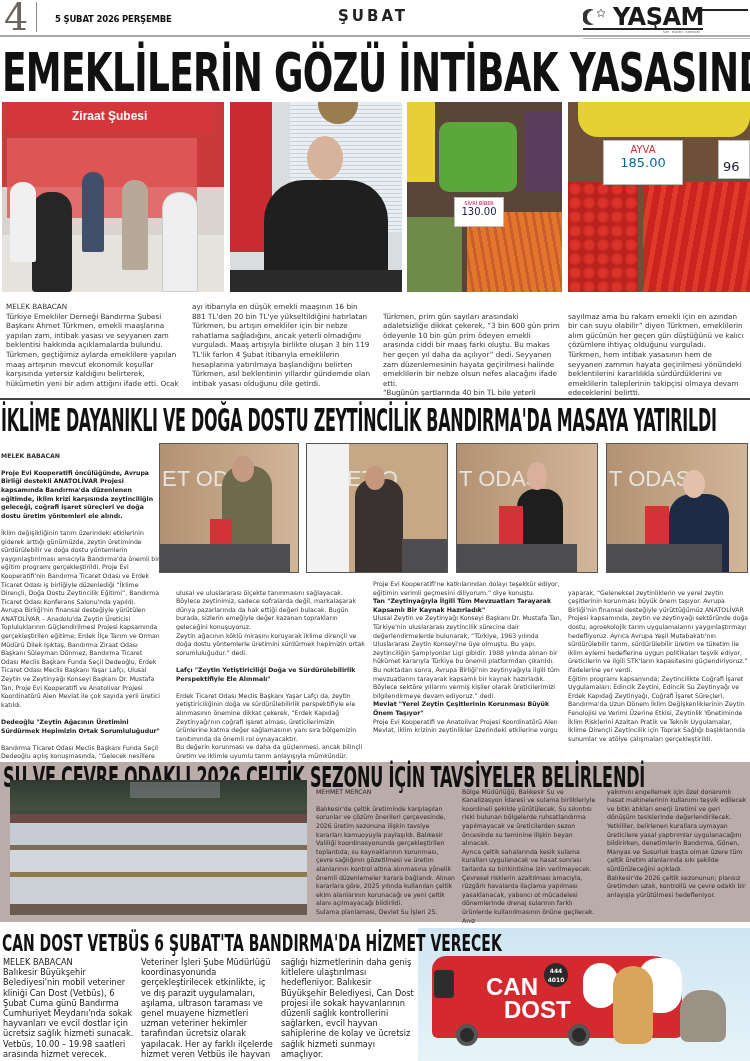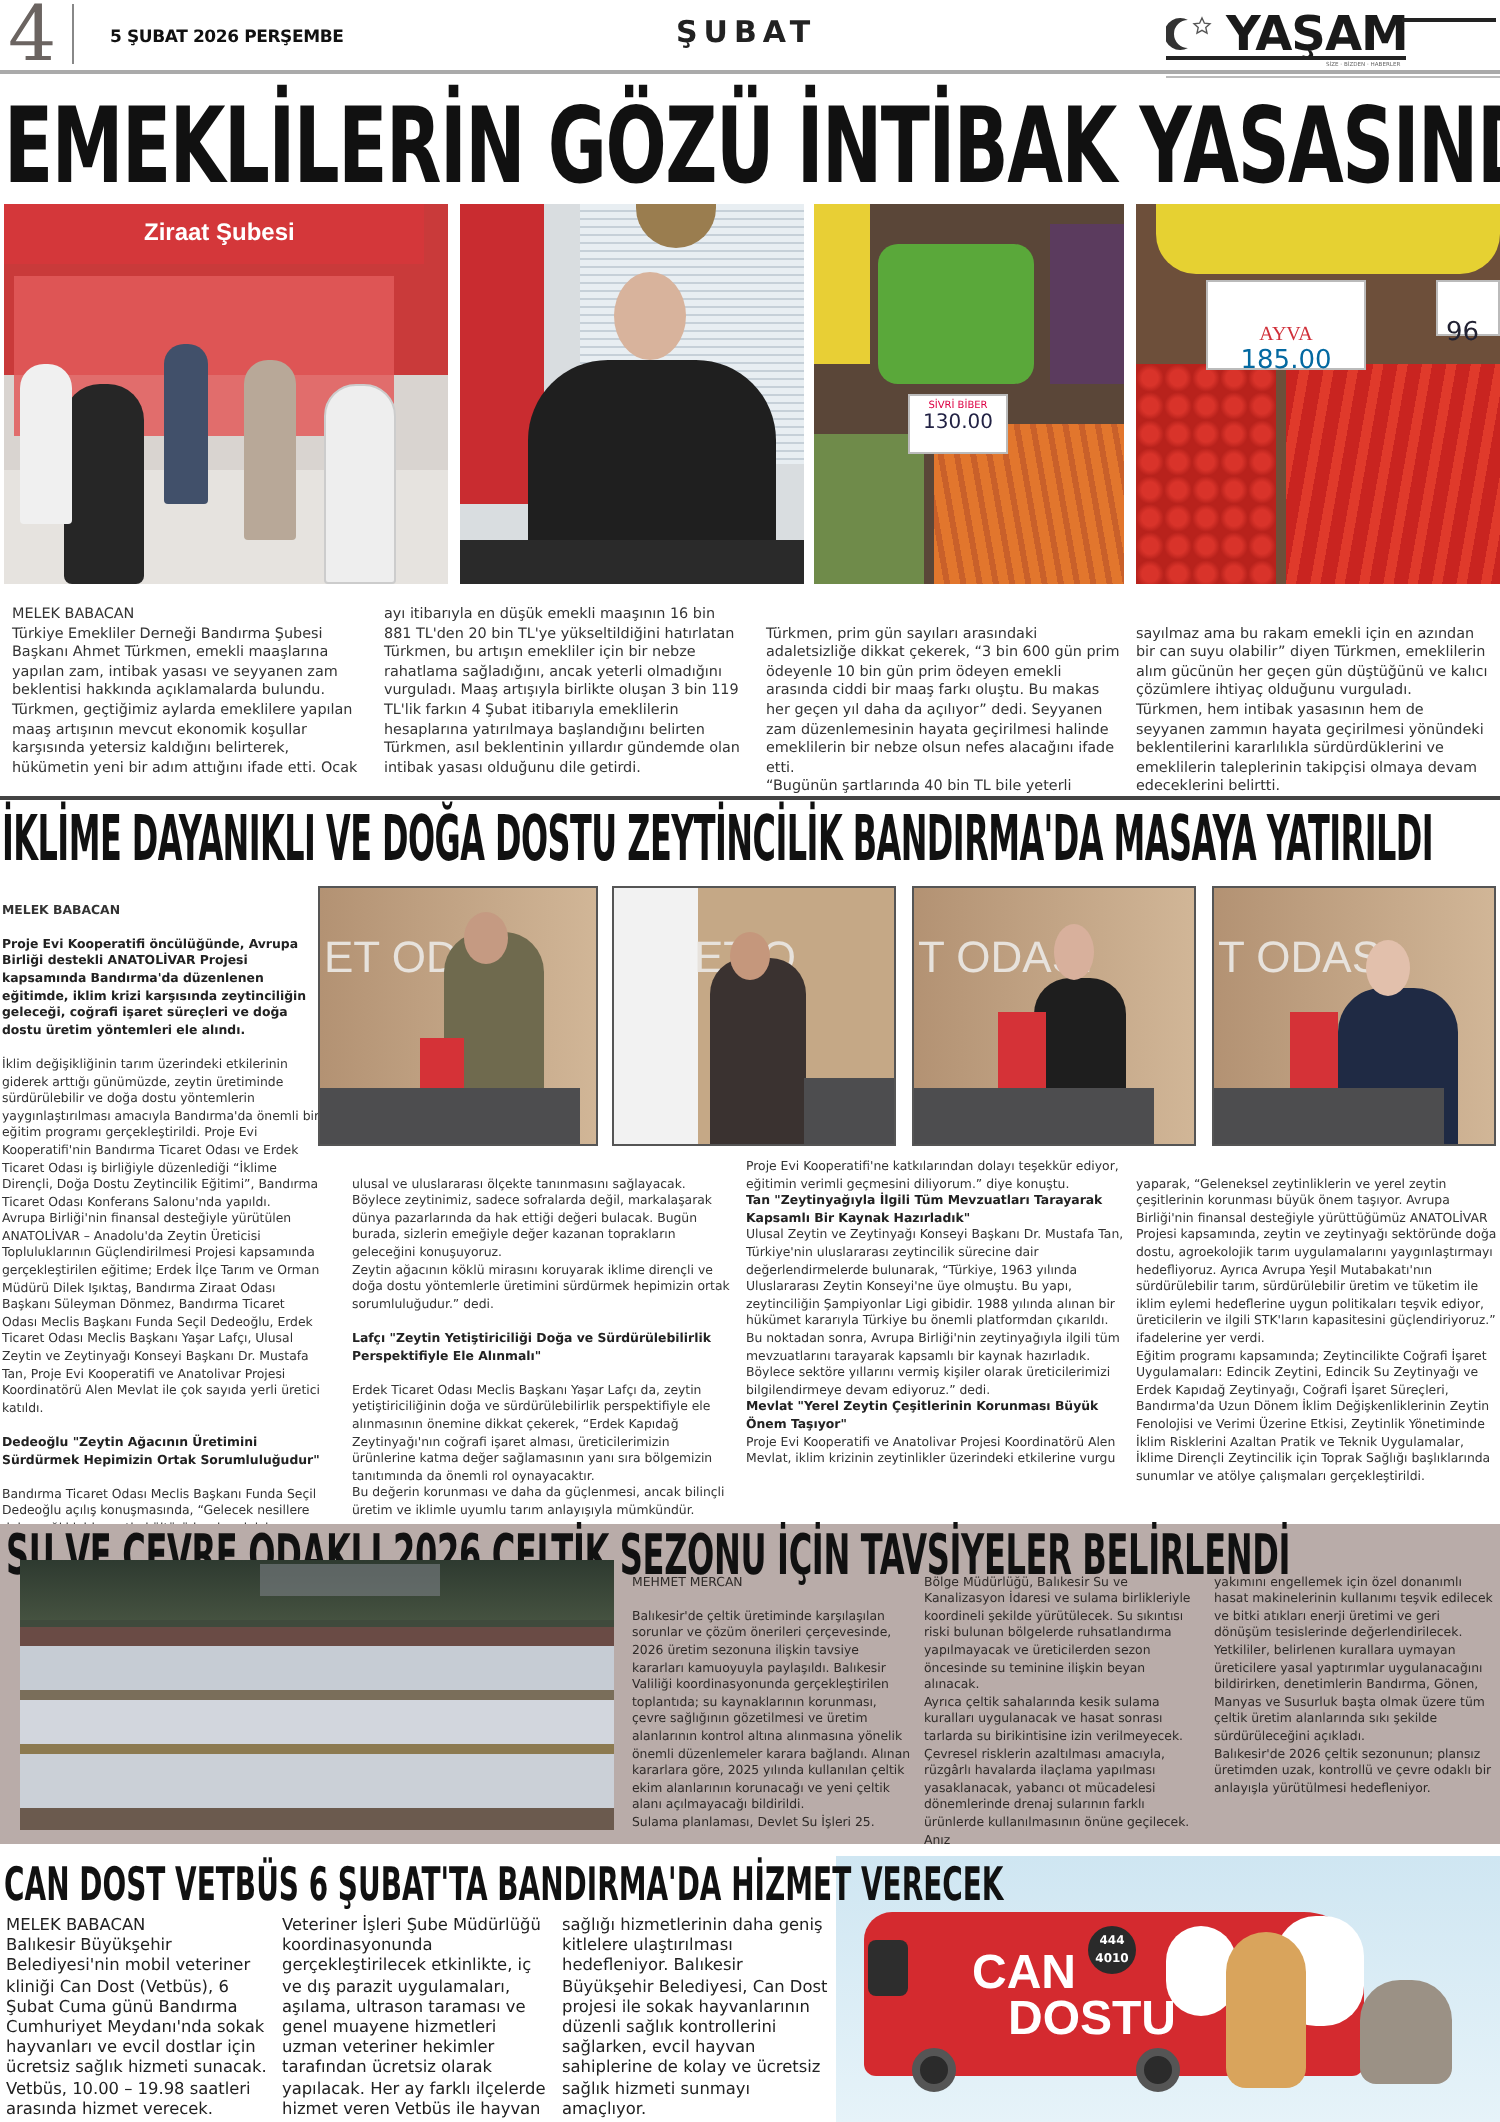--- a/index.html
+++ b/index.html
@@ -69,24 +69,24 @@
       <div style="font-size:5px;color:#d04;text-align:center;padding-top:2px;">SİVRİ BİBER</div>
       <div style="font-size:10px;color:#224;text-align:center;">130.00</div>
     </div>
   </div>
 
   <div class="photo" style="left:568px;top:62px;width:182px;height:190px;background:#6d4f3a;">
     <div class="abs" style="left:10px;top:0;width:172px;height:35px;background:#e6d132;border-radius:0 0 20px 20px;"></div>
     <div class="abs" style="left:0;top:80px;width:70px;height:110px;background:radial-gradient(circle,#d9332a 40%,#b8221c 70%);background-size:14px 14px;"></div>
     <div class="abs" style="left:75px;top:80px;width:107px;height:110px;background:repeating-linear-gradient(100deg,#c92420 0 7px,#e03a2b 7px 12px);"></div>
     <div class="abs" style="left:35px;top:38px;width:80px;height:45px;background:#fff;border:1px solid #bbb;">
-      <div style="font-size:10px;color:#d0303a;text-align:center;padding-top:21px;font-family:Liberation Serif, serif;">AYVA</div>
+      <div style="font-size:10px;color:#d0303a;text-align:center;padding-top:3px;">AYVA</div>
       <div style="font-size:13px;color:#0369a1;text-align:center;">185.00</div>
     </div>
-    <div class="abs" style="left:150px;top:38px;width:32px;height:28px;background:#fff;border:1px solid #bbb;">
+    <div class="abs" style="left:150px;top:38px;width:32px;height:39px;background:#fff;border:1px solid #bbb;">
       <div style="font-size:13px;color:#223;padding-top:18px;padding-left:4px;">96</div>
     </div>
   </div>
 
   <div class="abs txt" style="left:6px;top:262px;width:176px;">
     <p>MELEK BABACAN</p>
     <p>Türkiye Emekliler Derneği Bandırma Şubesi Başkanı Ahmet Türkmen, emekli maaşlarına yapılan zam, intibak yasası ve seyyanen zam beklentisi hakkında açıklamalarda bulundu. Türkmen, geçtiğimiz aylarda emeklilere yapılan maaş artışının mevcut ekonomik koşullar karşısında yetersiz kaldığını belirterek, hükümetin yeni bir adım attığını ifade etti. Ocak</p>
   </div>
   <div class="abs txt" style="left:192px;top:262px;width:178px;">
     <p>ayı itibarıyla en düşük emekli maaşının 16 bin 881 TL'den 20 bin TL'ye yükseltildiğini hatırlatan Türkmen, bu artışın emekliler için bir nebze rahatlama sağladığını, ancak yeterli olmadığını vurguladı. Maaş artışıyla birlikte oluşan 3 bin 119 TL'lik farkın 4 Şubat itibarıyla emeklilerin hesaplarına yatırılmaya başlandığını belirten Türkmen, asıl beklentinin yıllardır gündemde olan intibak yasası olduğunu dile getirdi.</p>
@@ -185,21 +185,21 @@
 Yetkililer, belirlenen kurallara uymayan üreticilere yasal yaptırımlar uygulanacağını bildirirken, denetimlerin Bandırma, Gönen, Manyas ve Susurluk başta olmak üzere tüm çeltik üretim alanlarında sıkı şekilde sürdürüleceğini açıkladı.
 Balıkesir'de 2026 çeltik sezonunun; plansız üretimden uzak, kontrollü ve çevre odaklı bir anlayışla yürütülmesi hedefleniyor.</p>
   </div>
 </div>
 
 <div class="abs" style="left:0;top:924px;width:750px;height:137px;">
   <div class="photo" style="left:418px;top:4px;width:332px;height:133px;background:linear-gradient(180deg,#cfe6f2,#e6f3f9);">
     <div class="abs" style="left:14px;top:28px;width:250px;height:82px;background:#d42a2f;border-radius:14px 30px 6px 6px;"></div>
     <div class="abs" style="left:16px;top:42px;width:20px;height:28px;background:#2d2d2d;border-radius:4px;"></div>
     <div class="abs head" style="left:68px;top:47px;font-size:24px;color:#fff;font-family:'Liberation Sans',sans-serif;">CAN</div>
-    <div class="abs head" style="left:86px;top:70px;font-size:24px;color:#fff;font-family:'Liberation Sans',sans-serif;">DOSTU</div>
+    <div class="abs head" style="left:86px;top:70px;font-size:24px;color:#fff;font-family:'Liberation Sans',sans-serif;">DOST</div>
     <div class="abs" style="left:126px;top:35px;width:24px;height:24px;border-radius:50%;background:#2a2a2a;color:#fff;text-align:center;">
       <div style="font-size:6px;font-weight:bold;line-height:10px;padding-top:3px;">444</div>
       <div style="font-size:6px;font-weight:bold;line-height:7px;">4010</div>
     </div>
     <div class="abs" style="left:165px;top:35px;width:35px;height:45px;background:#fff;border-radius:18px;"></div>
     <div class="abs" style="left:220px;top:30px;width:44px;height:55px;background:#fff;border-radius:20px;"></div>
     <div class="abs" style="left:38px;top:96px;width:22px;height:22px;border-radius:50%;background:#2b2b2b;border:4px solid #555;"></div>
     <div class="abs" style="left:150px;top:96px;width:22px;height:22px;border-radius:50%;background:#2b2b2b;border:4px solid #555;"></div>
     <div class="abs" style="left:195px;top:38px;width:40px;height:78px;background:#d9a45c;border-radius:20px 20px 10px 10px;"></div>
     <div class="abs" style="left:262px;top:62px;width:46px;height:52px;background:#9b9185;border-radius:20px 20px 8px 8px;"></div>

